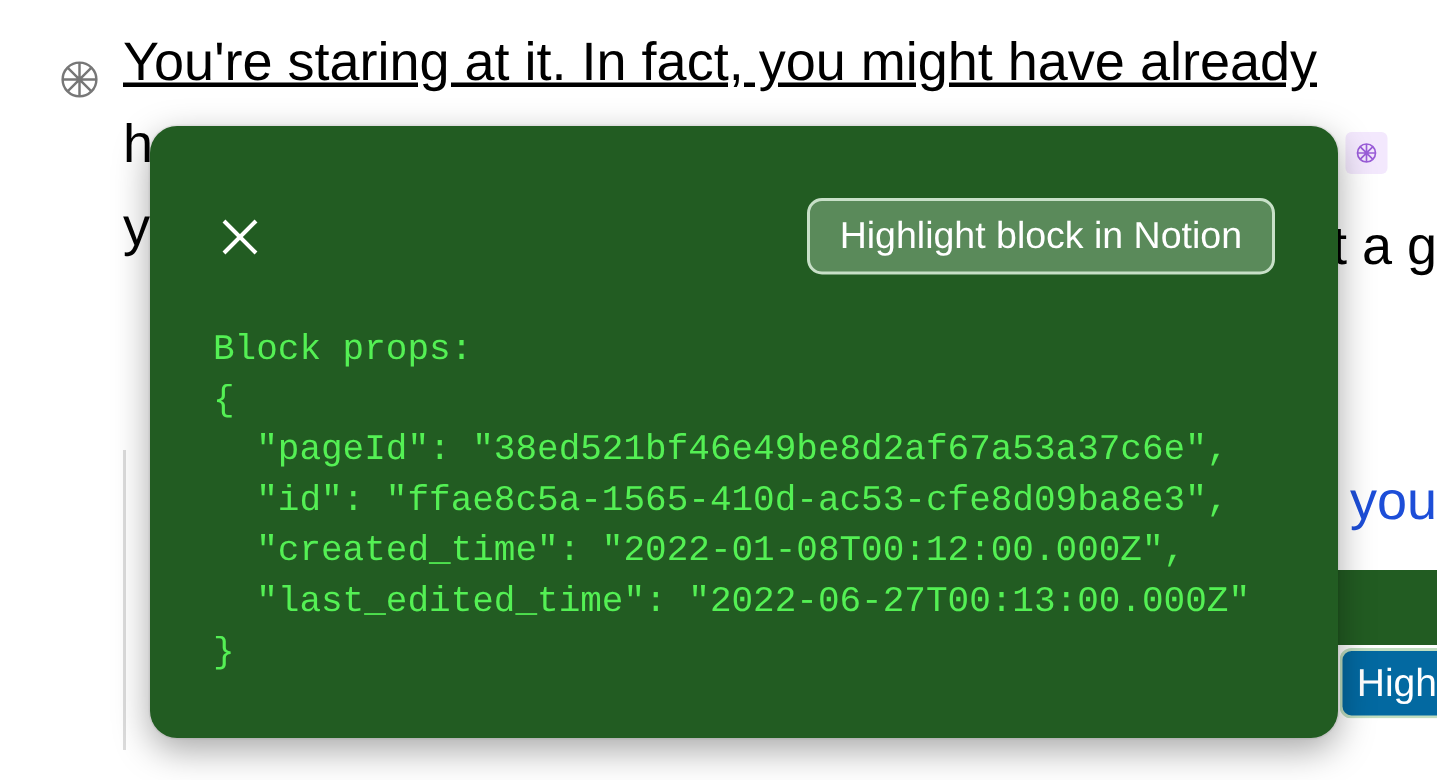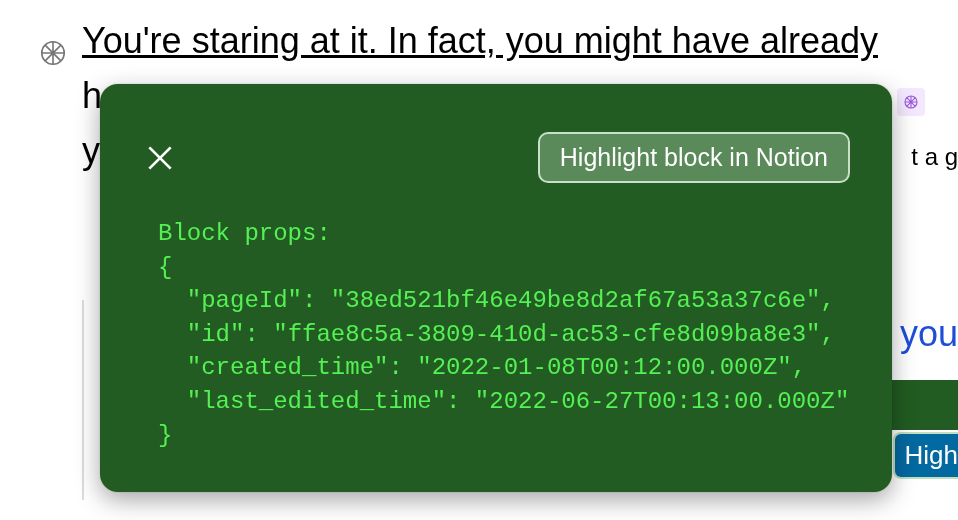--- a/index.html
+++ b/index.html
@@ -49,21 +49,21 @@
       top: 130px;
       left: 82px;
       font-size: 36px;
       color: #000;
       white-space: nowrap;
     }
     .bg-right-fragment-1 {
       position: absolute;
       top: 143px;
       right: 0;
-      font-size: 24px;
+      font-size: 36px;
       color: #000;
       white-space: nowrap;
     }
     .bg-right-fragment-2 {
       position: absolute;
       top: 313px;
       right: 0;
       font-size: 36px;
       color: #1d4ed8;
       white-space: nowrap;
@@ -145,21 +145,20 @@
       font-size: 25px;
       font-family: inherit;
       cursor: pointer;
     }
     .code-block {
       font-family: "Courier New", Courier, monospace;
       font-size: 24px;
       color: #54f054;
       line-height: 1.4;
       white-space: pre;
-      margin-left: 16px;
     }
     .bg-vertical-line {
       position: absolute;
       top: 300px;
       left: 82px;
       width: 2px;
       height: 200px;
       background: #dcdcdc;
     }
   </style>
@@ -197,17 +196,17 @@
       <svg viewBox="0 0 24 24">
         <line x1="4" y1="4" x2="20" y2="20"></line>
         <line x1="20" y1="4" x2="4" y2="20"></line>
       </svg>
     </div>
     <button class="highlight-btn">Highlight block in Notion</button>
   </div>
   <div class="code-block"><span>Block props:</span>
 {
   "pageId": "<span>38ed521bf46e49be8d2af67a53a37c6e</span>",
-  "id": "<span>ffae8c5a-3809-410d-ac53-cfe8d09ba8e3</span>",
+  "id": "<span>ffae8c5a-1565-410d-ac53-cfe8d09ba8e3</span>",
   "created_time": "<span>2022-01-08T00:12:00.000Z</span>",
   "last_edited_time": "<span>2022-06-27T00:13:00.000Z</span>"
 }</div>
 </div>
 
 </body></html>

